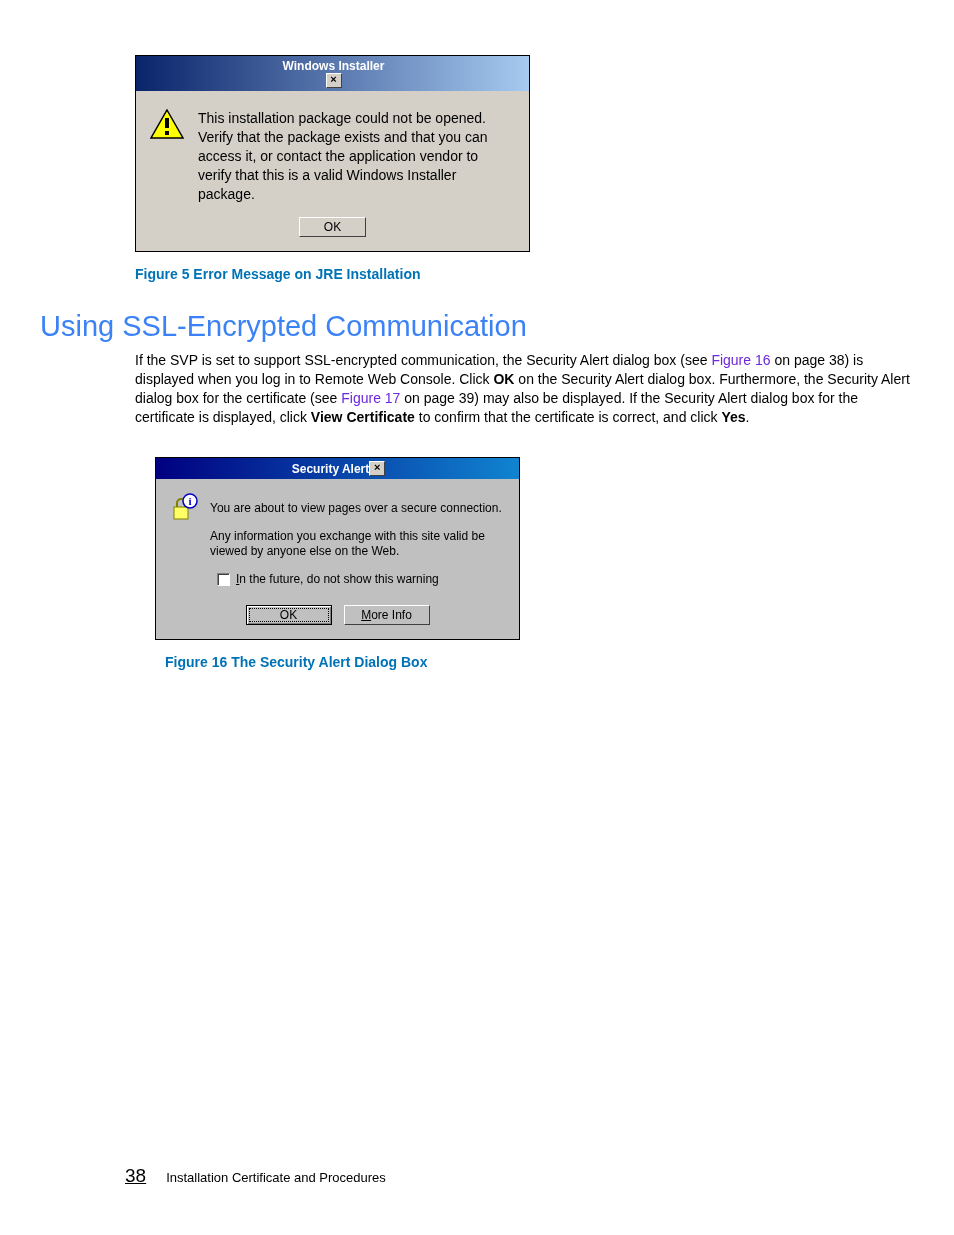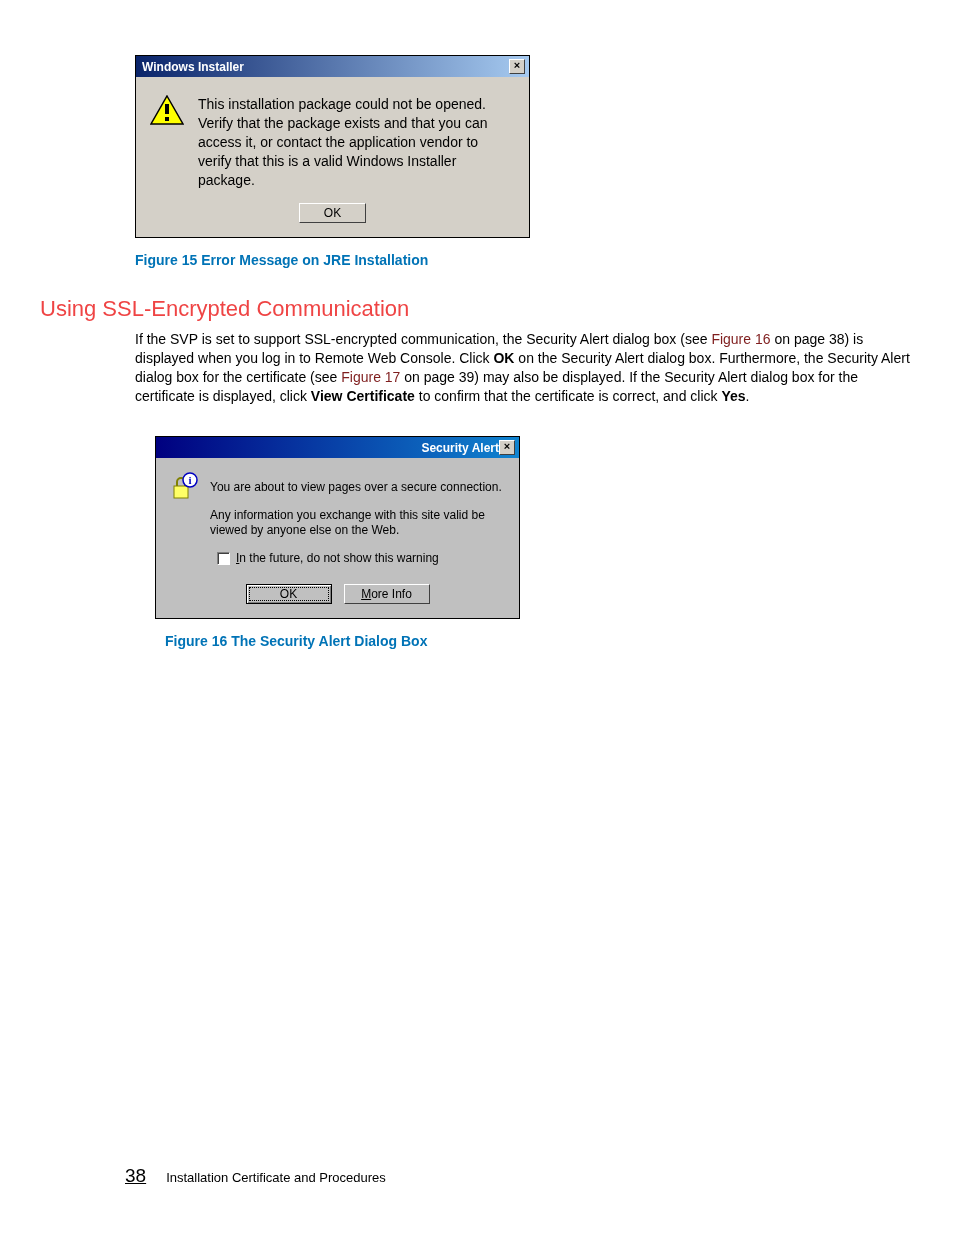--- a/index.html
+++ b/index.html
@@ -21,20 +21,21 @@
   .dialog1 .titlebar {
     background: linear-gradient(to right, #0a246a, #a6caf0);
     color: #fff;
     font-weight: bold;
     font-size: 12px;
     padding: 3px 4px 3px 6px;
     display: flex;
     justify-content: space-between;
     align-items: center;
     font-family: Tahoma, Arial, sans-serif;
+    flex-direction: column;
   }
   .closebtn {
     width: 16px; height: 15px;
     background: #d4d0c8;
     border: 1px solid #fff;
     border-right-color: #404040;
     border-bottom-color: #404040;
     font-size: 11px;
     line-height: 11px;
     text-align: center;
@@ -76,49 +77,49 @@
     box-shadow: none;
   }
   .caption {
     color: #0073b6;
     font-weight: bold;
     font-size: 14px;
     margin: 14px 0 0 95px;
     font-family: Arial, Helvetica, sans-serif;
   }
   .h2 {
-    color: #ef4444;
-    font-size: 22px;
+    color: #3b82f6;
+    font-size: 29px;
     font-weight: normal;
     margin: 28px 0 8px 0;
     font-family: Arial, Helvetica, sans-serif;
   }
   .para {
     margin-left: 95px;
     font-size: 14px;
     line-height: 1.35;
     font-family: Arial, Helvetica, sans-serif;
   }
-  .link { color: #7f1d1d; }
+  .link { color: #6d28d9; }
   .bold { font-weight: bold; }
 
   .dialog2 {
     margin: 30px 0 0 115px;
     width: 365px;
     background: #c0c0c0;
     border: 1px solid #000;
   }
   .dialog2 .titlebar2 {
     background: linear-gradient(to right, #000080, #1084d0);
     color: #fff;
     font-weight: bold;
     font-size: 12px;
     padding: 3px 4px 3px 6px;
     display: flex;
-    justify-content: flex-end;
+    justify-content: center;
     align-items: center;
     font-family: Tahoma, Arial, sans-serif;
   }
   .dialog2 .body2 {
     padding: 14px 12px 10px 12px;
     font-size: 12px;
     font-family: Tahoma, Arial, sans-serif;
     color: #000;
     display: flex;
     gap: 12px;
@@ -186,21 +187,21 @@
         <rect x="15" y="22" width="4" height="4" fill="#000"></rect>
       </svg>
     </div>
     <div class="msg">This installation package could not be opened. Verify that the package exists and that you can access it, or contact the application vendor to verify that this is a valid Windows Installer package.</div>
   </div>
   <div class="btnrow">
     <span class="winbtn ok1">OK</span>
   </div>
 </div>
 
-<div class="caption">Figure 15 Error Message on JRE Installation</div>
+<div class="caption">Figure 5 Error Message on JRE Installation</div>
 
 <div class="h2">Using SSL-Encrypted Communication</div>
 
 <div class="para">
   <span>If the SVP is set to support SSL-encrypted communication, the Security Alert dialog box (see </span><span class="link">Figure 16</span><span> on page 38) is displayed when you log in to Remote Web Console. Click </span><span class="bold">OK</span><span> on the Security Alert dialog box. Furthermore, the Security Alert dialog box for the certificate (see </span><span class="link">Figure 17</span><span> on page 39) may also be displayed. If the Security Alert dialog box for the certificate is displayed, click </span><span class="bold">View Certificate</span><span> to confirm that the certificate is correct, and click </span><span class="bold">Yes</span><span>.</span>
 </div>
 
 <div class="dialog2">
   <div class="titlebar2">
     <span>Security Alert</span>

